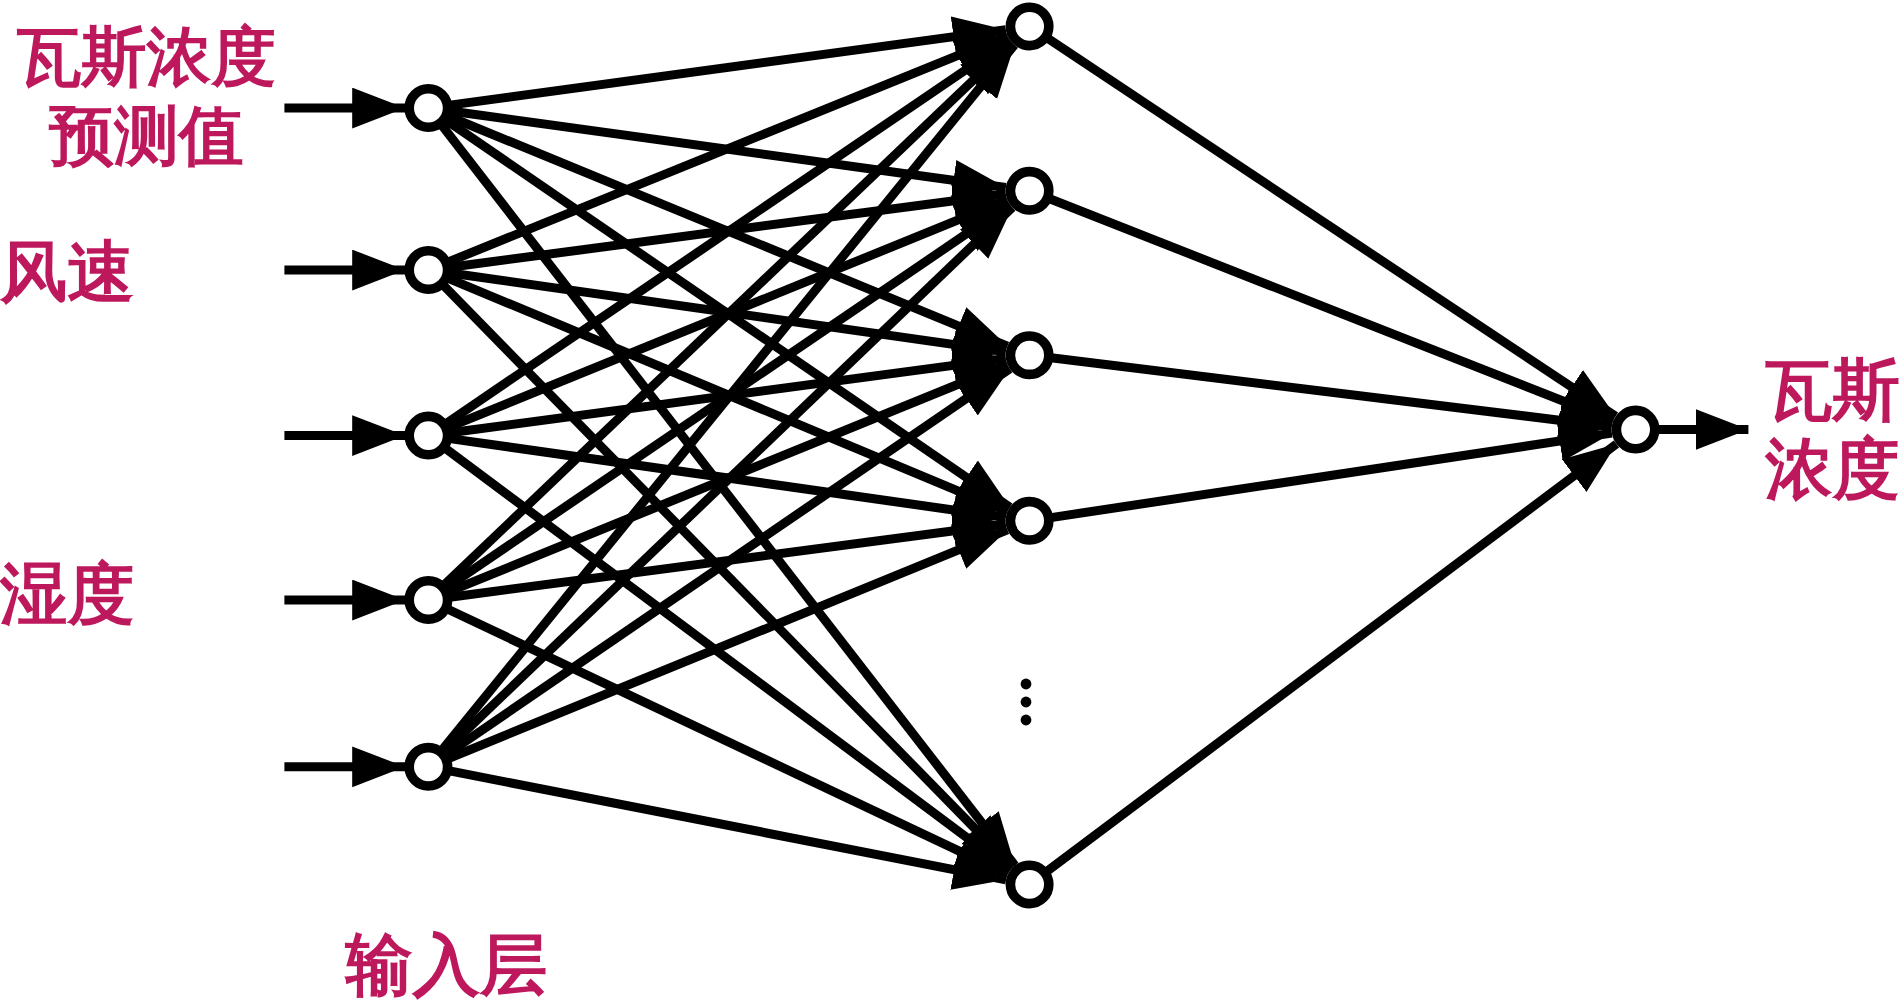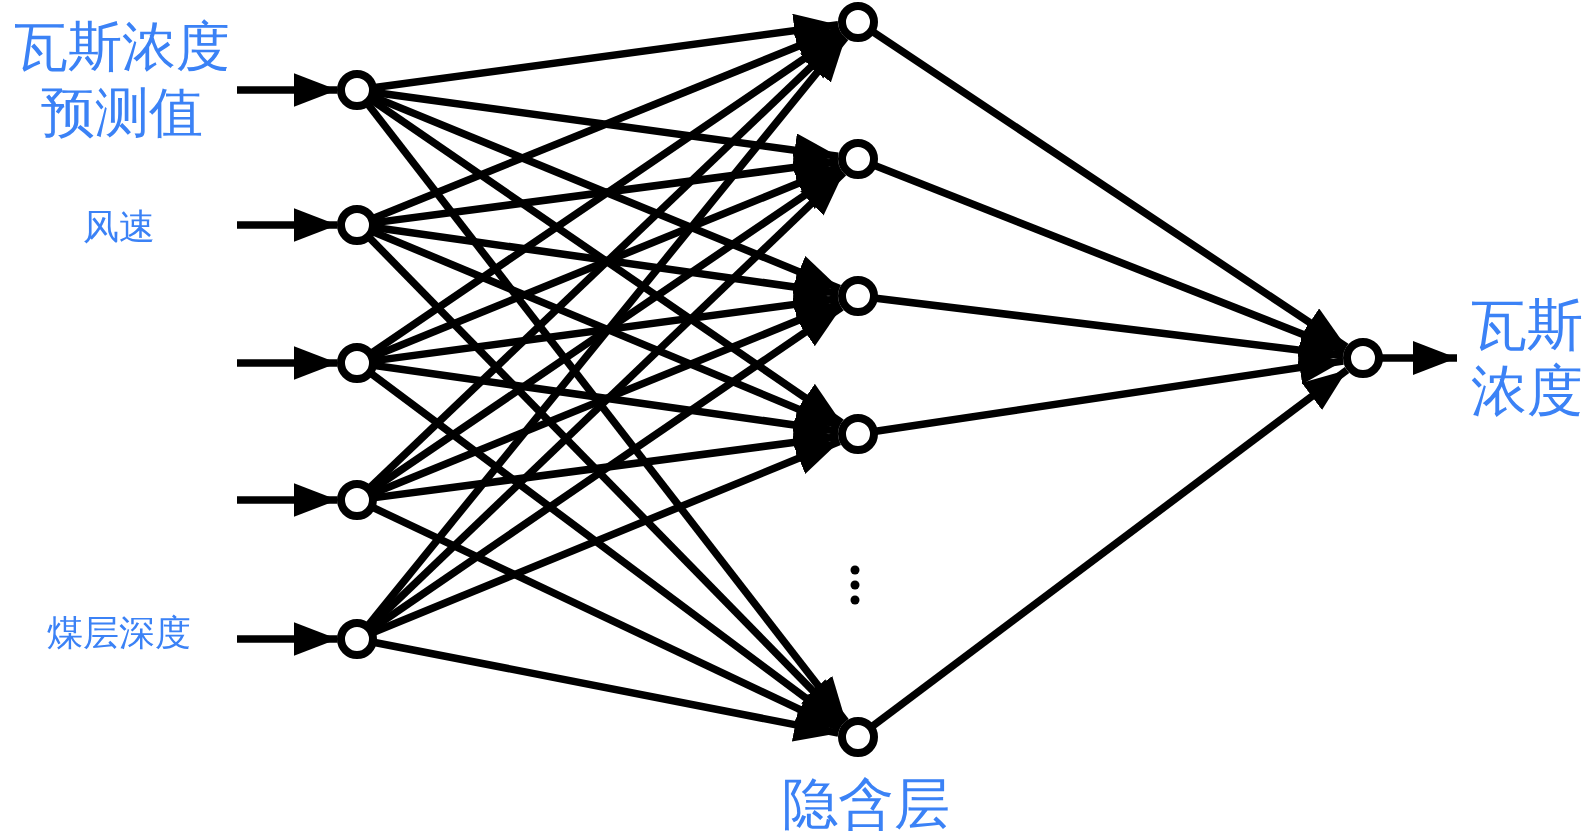--- a/index.html
+++ b/index.html
@@ -7,28 +7,28 @@
     position:relative;
     width:1586px;height:838px;
     background:#ffffff;
     overflow:hidden;
     font-family:"DejaVu Serif", "Liberation Serif", serif;
     color:#000000;
   }
   .stage svg{position:absolute;left:0;top:0;}
   .lbl{
     position:absolute;
-    color:#3b82f6;
-    font-weight:400;
+    color:#be185d;
+    font-weight:700;
     -webkit-font-smoothing:antialiased;
   }
   .in-label{
     left:0;width:238px;
-    text-align:center;
-    font-size:36px;line-height:62px;
+    text-align:left;
+    font-size:56px;line-height:62px;
     white-space:pre-line;
   }
   .in-label.two-line{
     width:244px;text-align:center;
     font-size:54px;line-height:66px;
     top:14px;
   }
   .out-label{
     left:1462px;top:292px;width:130px;
     text-align:center;
@@ -104,20 +104,20 @@
         <circle cx="1363" cy="358" r="16" fill="#ffffff" stroke="#000000" stroke-width="8"></circle>
         <circle cx="855" cy="570" r="4.5" fill="#000000"></circle>
         <circle cx="855" cy="585" r="4.5" fill="#000000"></circle>
         <circle cx="855" cy="600" r="4.5" fill="#000000"></circle>
       </g>
   </svg>
 
   <div class="lbl in-label two-line">瓦斯浓度
 预测值</div>
   <div class="lbl in-label" style="top:196px">风速</div>
-  <div class="lbl in-label" style="top:602px">煤层深度</div>
+  <div class="lbl in-label" style="top:464px">湿度</div>
 
   <div class="lbl out-label">瓦斯
 浓度</div>
 
-  <div class="lbl layer-label" style="left:716px">隐含层</div>
+  <div class="lbl layer-label" style="left:222px">输入层</div>
 
 </div>
 
 </body></html>

